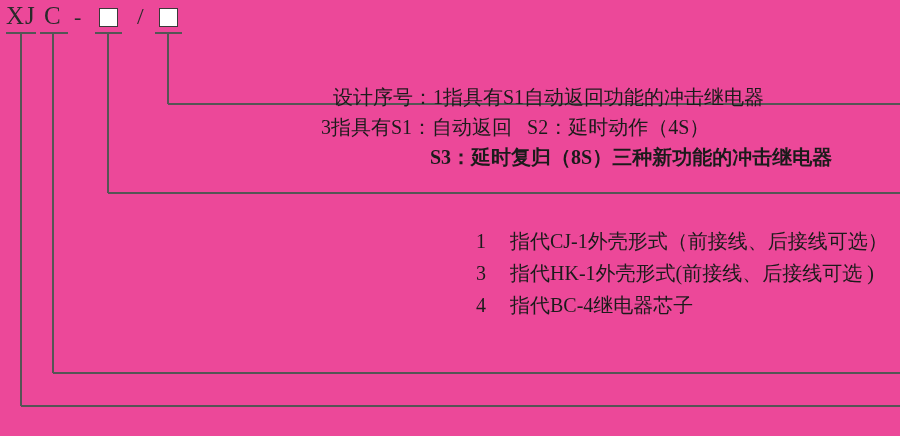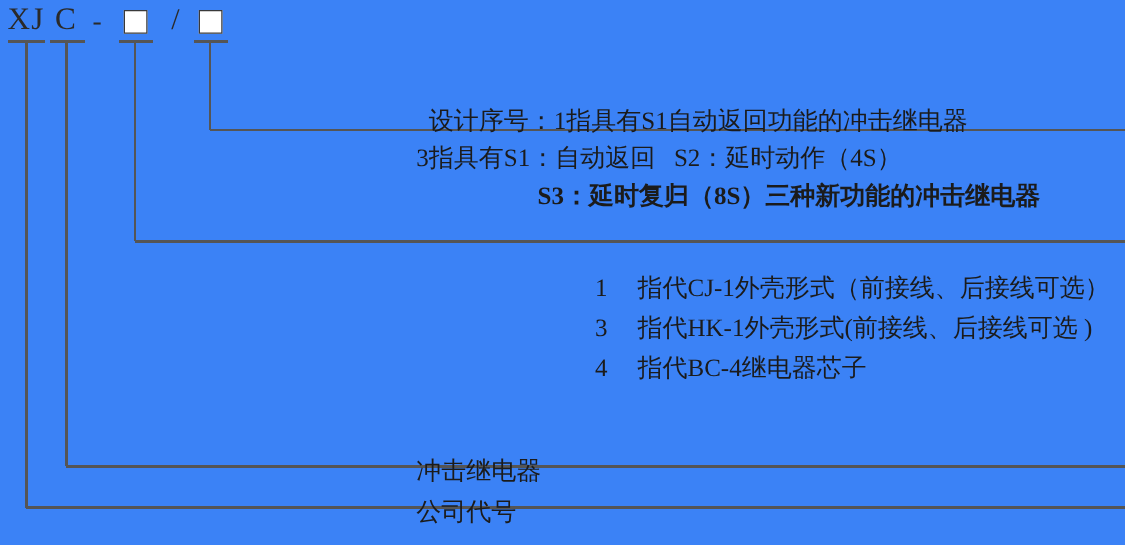--- a/index.html
+++ b/index.html
@@ -4,21 +4,21 @@
 <style>
   html, body {
     margin: 0;
     padding: 0;
     background: #ffffff;
   }
   #page {
     position: relative;
     width: 900px;
     height: 436px;
-    background: #3b82f6;
+    background: #ec4899;
     font-family: "Liberation Serif", "DejaVu Serif", serif;
     color: #1b1b1b;
     overflow: hidden;
   }
 
   
   .model-row {
     position: absolute;
     left: 0;
     top: 0;
@@ -62,30 +62,30 @@
   
   .txt {
     position: absolute;
     font-size: 20px;
     line-height: 30px;
     white-space: pre;
     color: #1b1b1b;
     font-family: "Liberation Serif", "DejaVu Serif", serif;
   }
 
-  .design-l1 { left: 343px; top: 82px; }
-  .design-l2 { left: 333px; top: 112px; text-align: right; }
+  .design-l1 { left: 333px; top: 82px; }
+  .design-l2 { left: 321px; top: 112px; text-align: right; }
   .design-l3 { left: 430px; top: 142px; font-weight: bold; }
 
   .shell-head { left: 333px; top: 183px; }
 
   .shell-list {
     position: absolute;
     left: 446px;
-    top: 183px;
+    top: 193px;
   }
   .shell-item {
     position: relative;
     height: 32px;
     white-space: pre;
     font-size: 20px;
     line-height: 32px;
   }
   .shell-num {
     display: inline-block;
@@ -143,16 +143,14 @@
       <span class="shell-num">1</span><span class="shell-desc">指代CJ-1外壳形式（前接线、后接线可选）</span>
     </div>
     <div class="shell-item">
       <span class="shell-num">3</span><span class="shell-desc">指代HK-1外壳形式(前接线、后接线可选 )</span>
     </div>
     <div class="shell-item">
       <span class="shell-num">4</span><span class="shell-desc">指代BC-4继电器芯子</span>
     </div>
   </div>
 
-  <div class="txt relay-label">冲击继电器</div>
-  <div class="txt company-label">公司代号</div>
 
 </div>
 
 </body></html>

